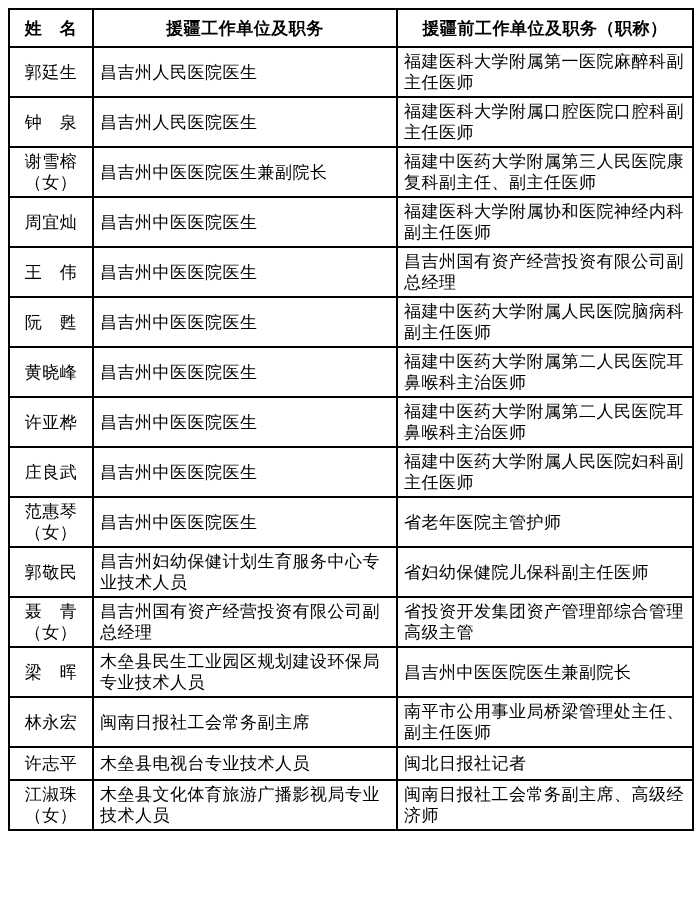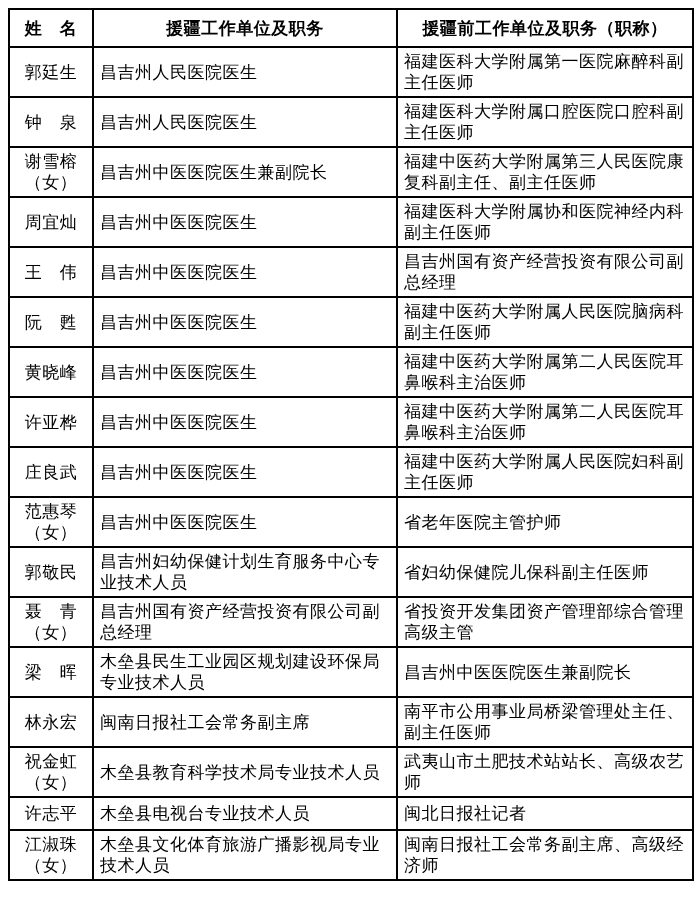--- a/index.html
+++ b/index.html
@@ -134,26 +134,20 @@
     <td class="name-cell">梁　晖</td>
     <td class="unit-cell">木垒县民生工业园区规划建设环保局专业技术人员</td>
     <td class="unit-cell">昌吉州中医医院医生兼副院长</td>
   </tr>
       <tr>
     <td class="name-cell">林永宏</td>
     <td class="unit-cell">闽南日报社工会常务副主席</td>
     <td class="unit-cell">南平市公用事业局桥梁管理处主任、副主任医师</td>
   </tr>
       <tr>
-    <td class="name-cell">祝金虹
-（女）</td>
-    <td class="unit-cell">木垒县教育科学技术局专业技术人员</td>
-    <td class="unit-cell">武夷山市土肥技术站站长、高级农艺师</td>
-  </tr>
-      <tr>
     <td class="name-cell">许志平</td>
     <td class="unit-cell">木垒县电视台专业技术人员</td>
     <td class="unit-cell">闽北日报社记者</td>
   </tr>
       <tr>
     <td class="name-cell">江淑珠
 （女）</td>
     <td class="unit-cell">木垒县文化体育旅游广播影视局专业技术人员</td>
     <td class="unit-cell">闽南日报社工会常务副主席、高级经济师</td>
   </tr>

